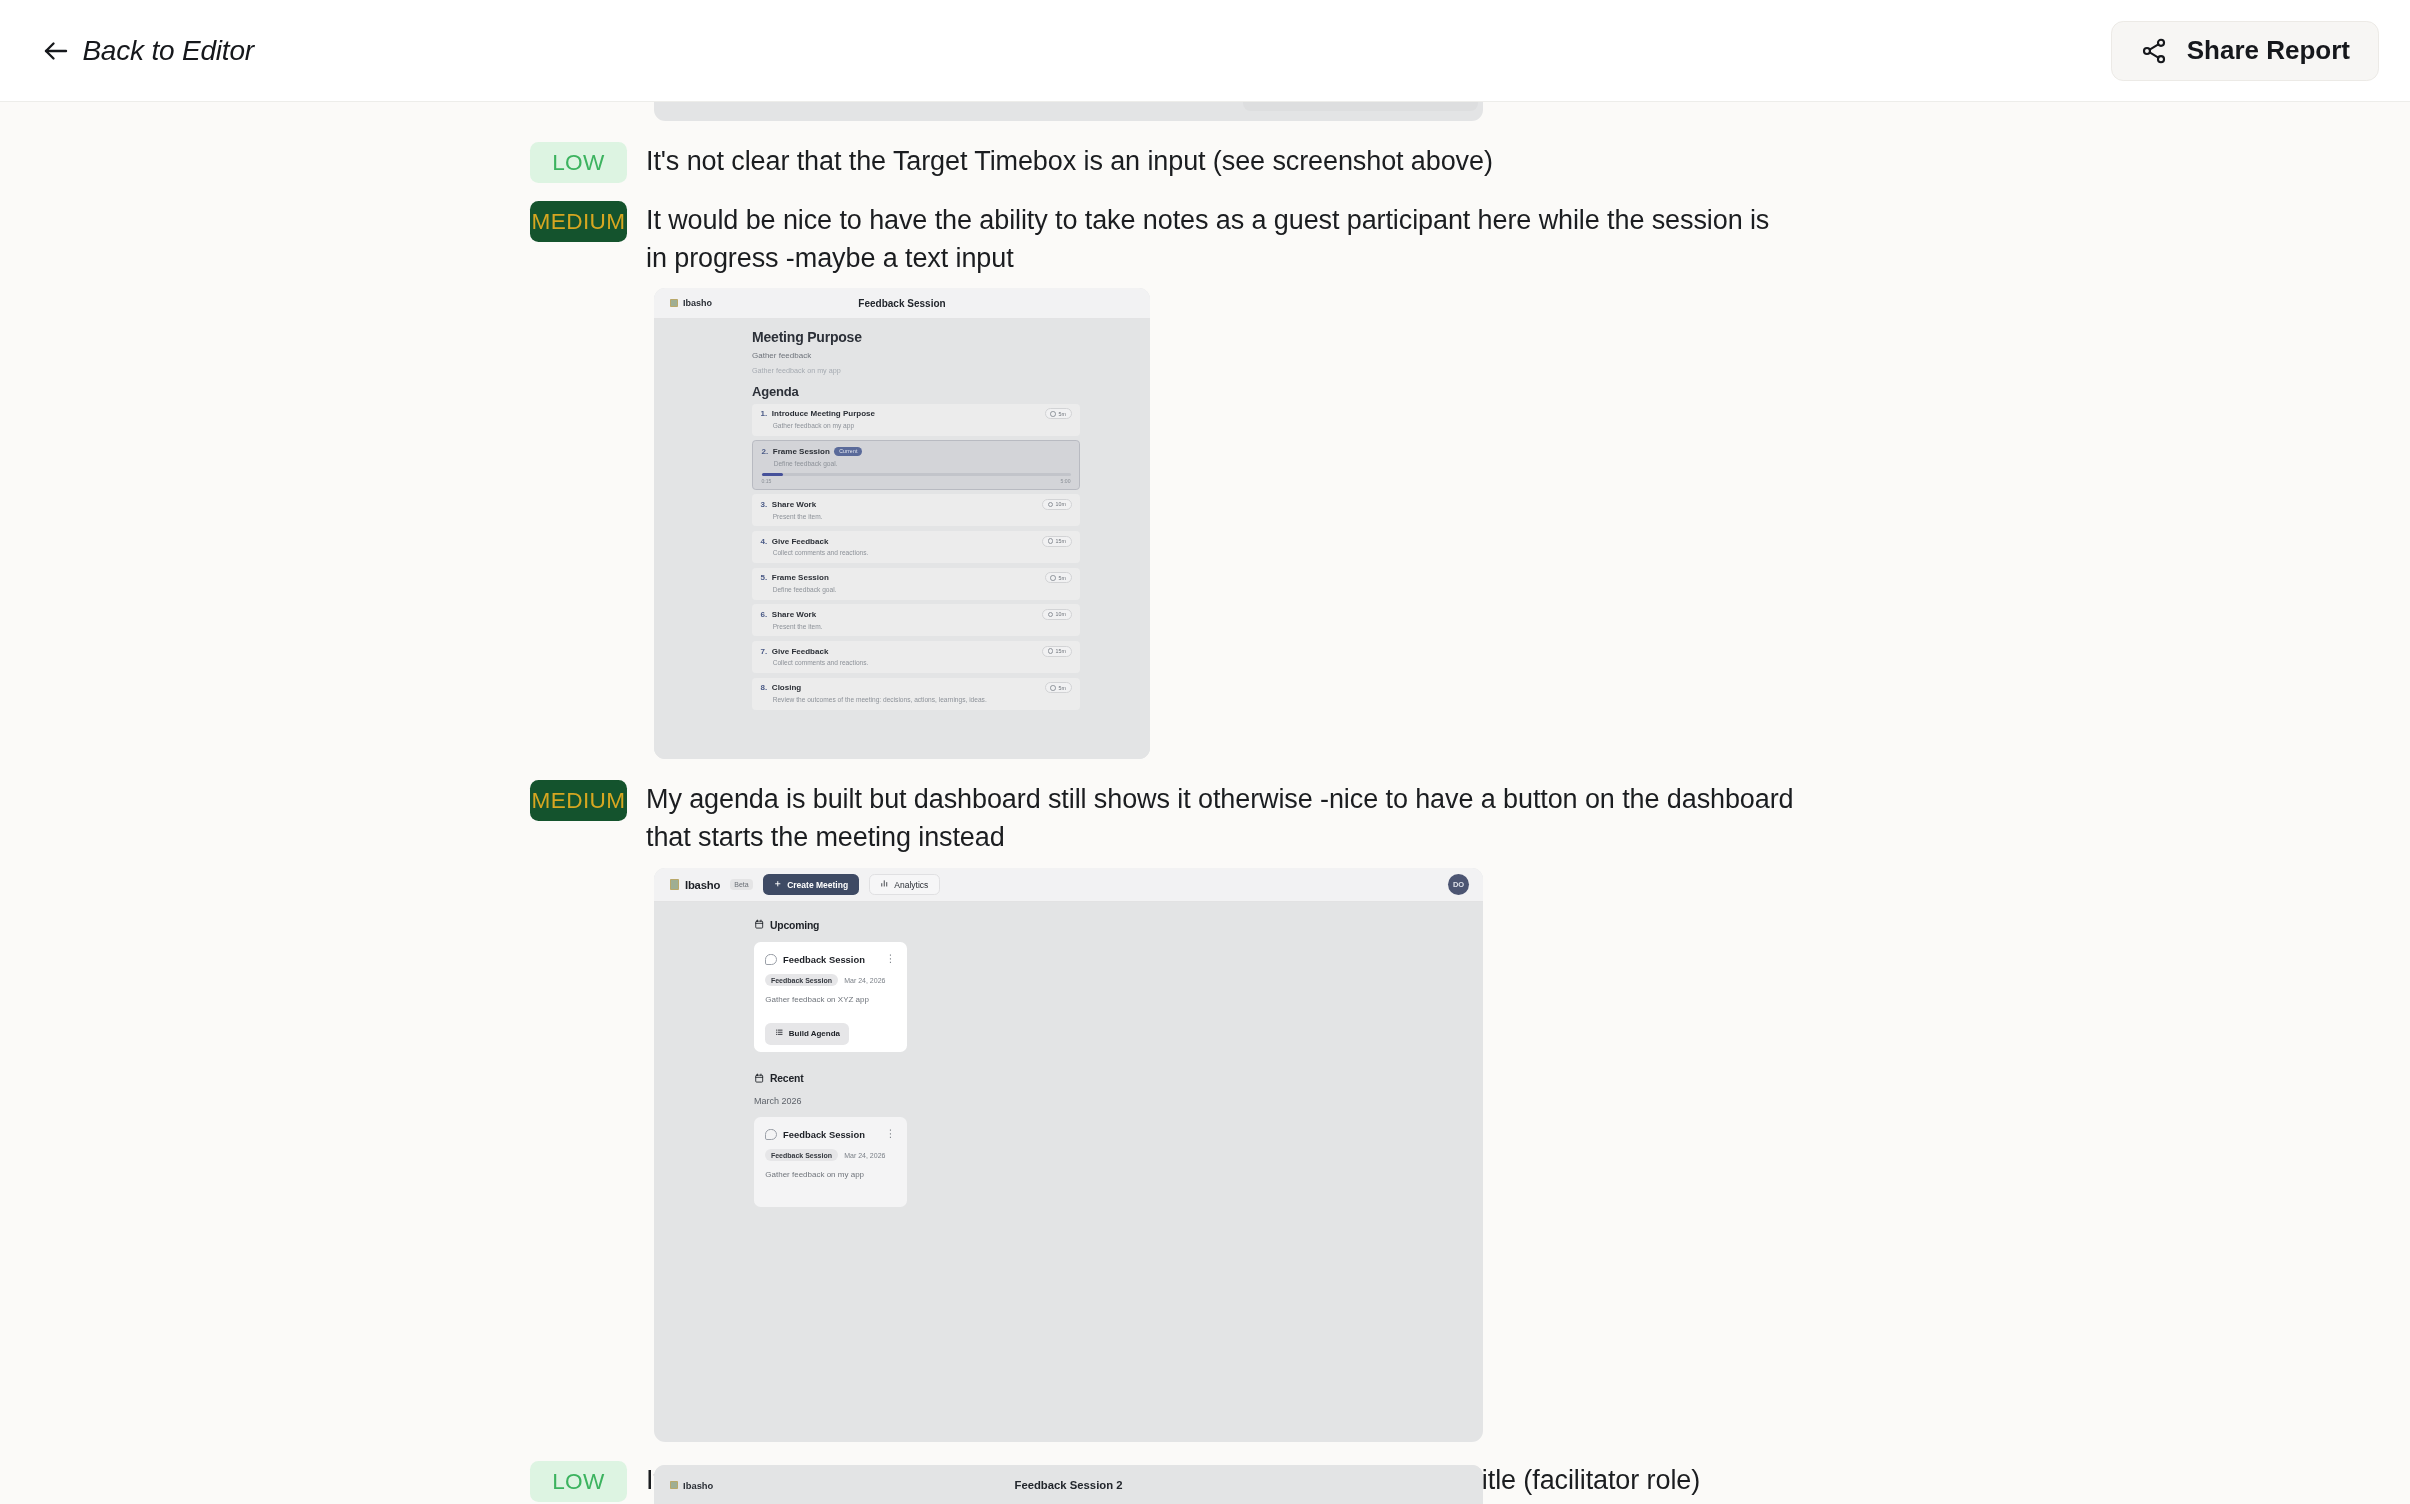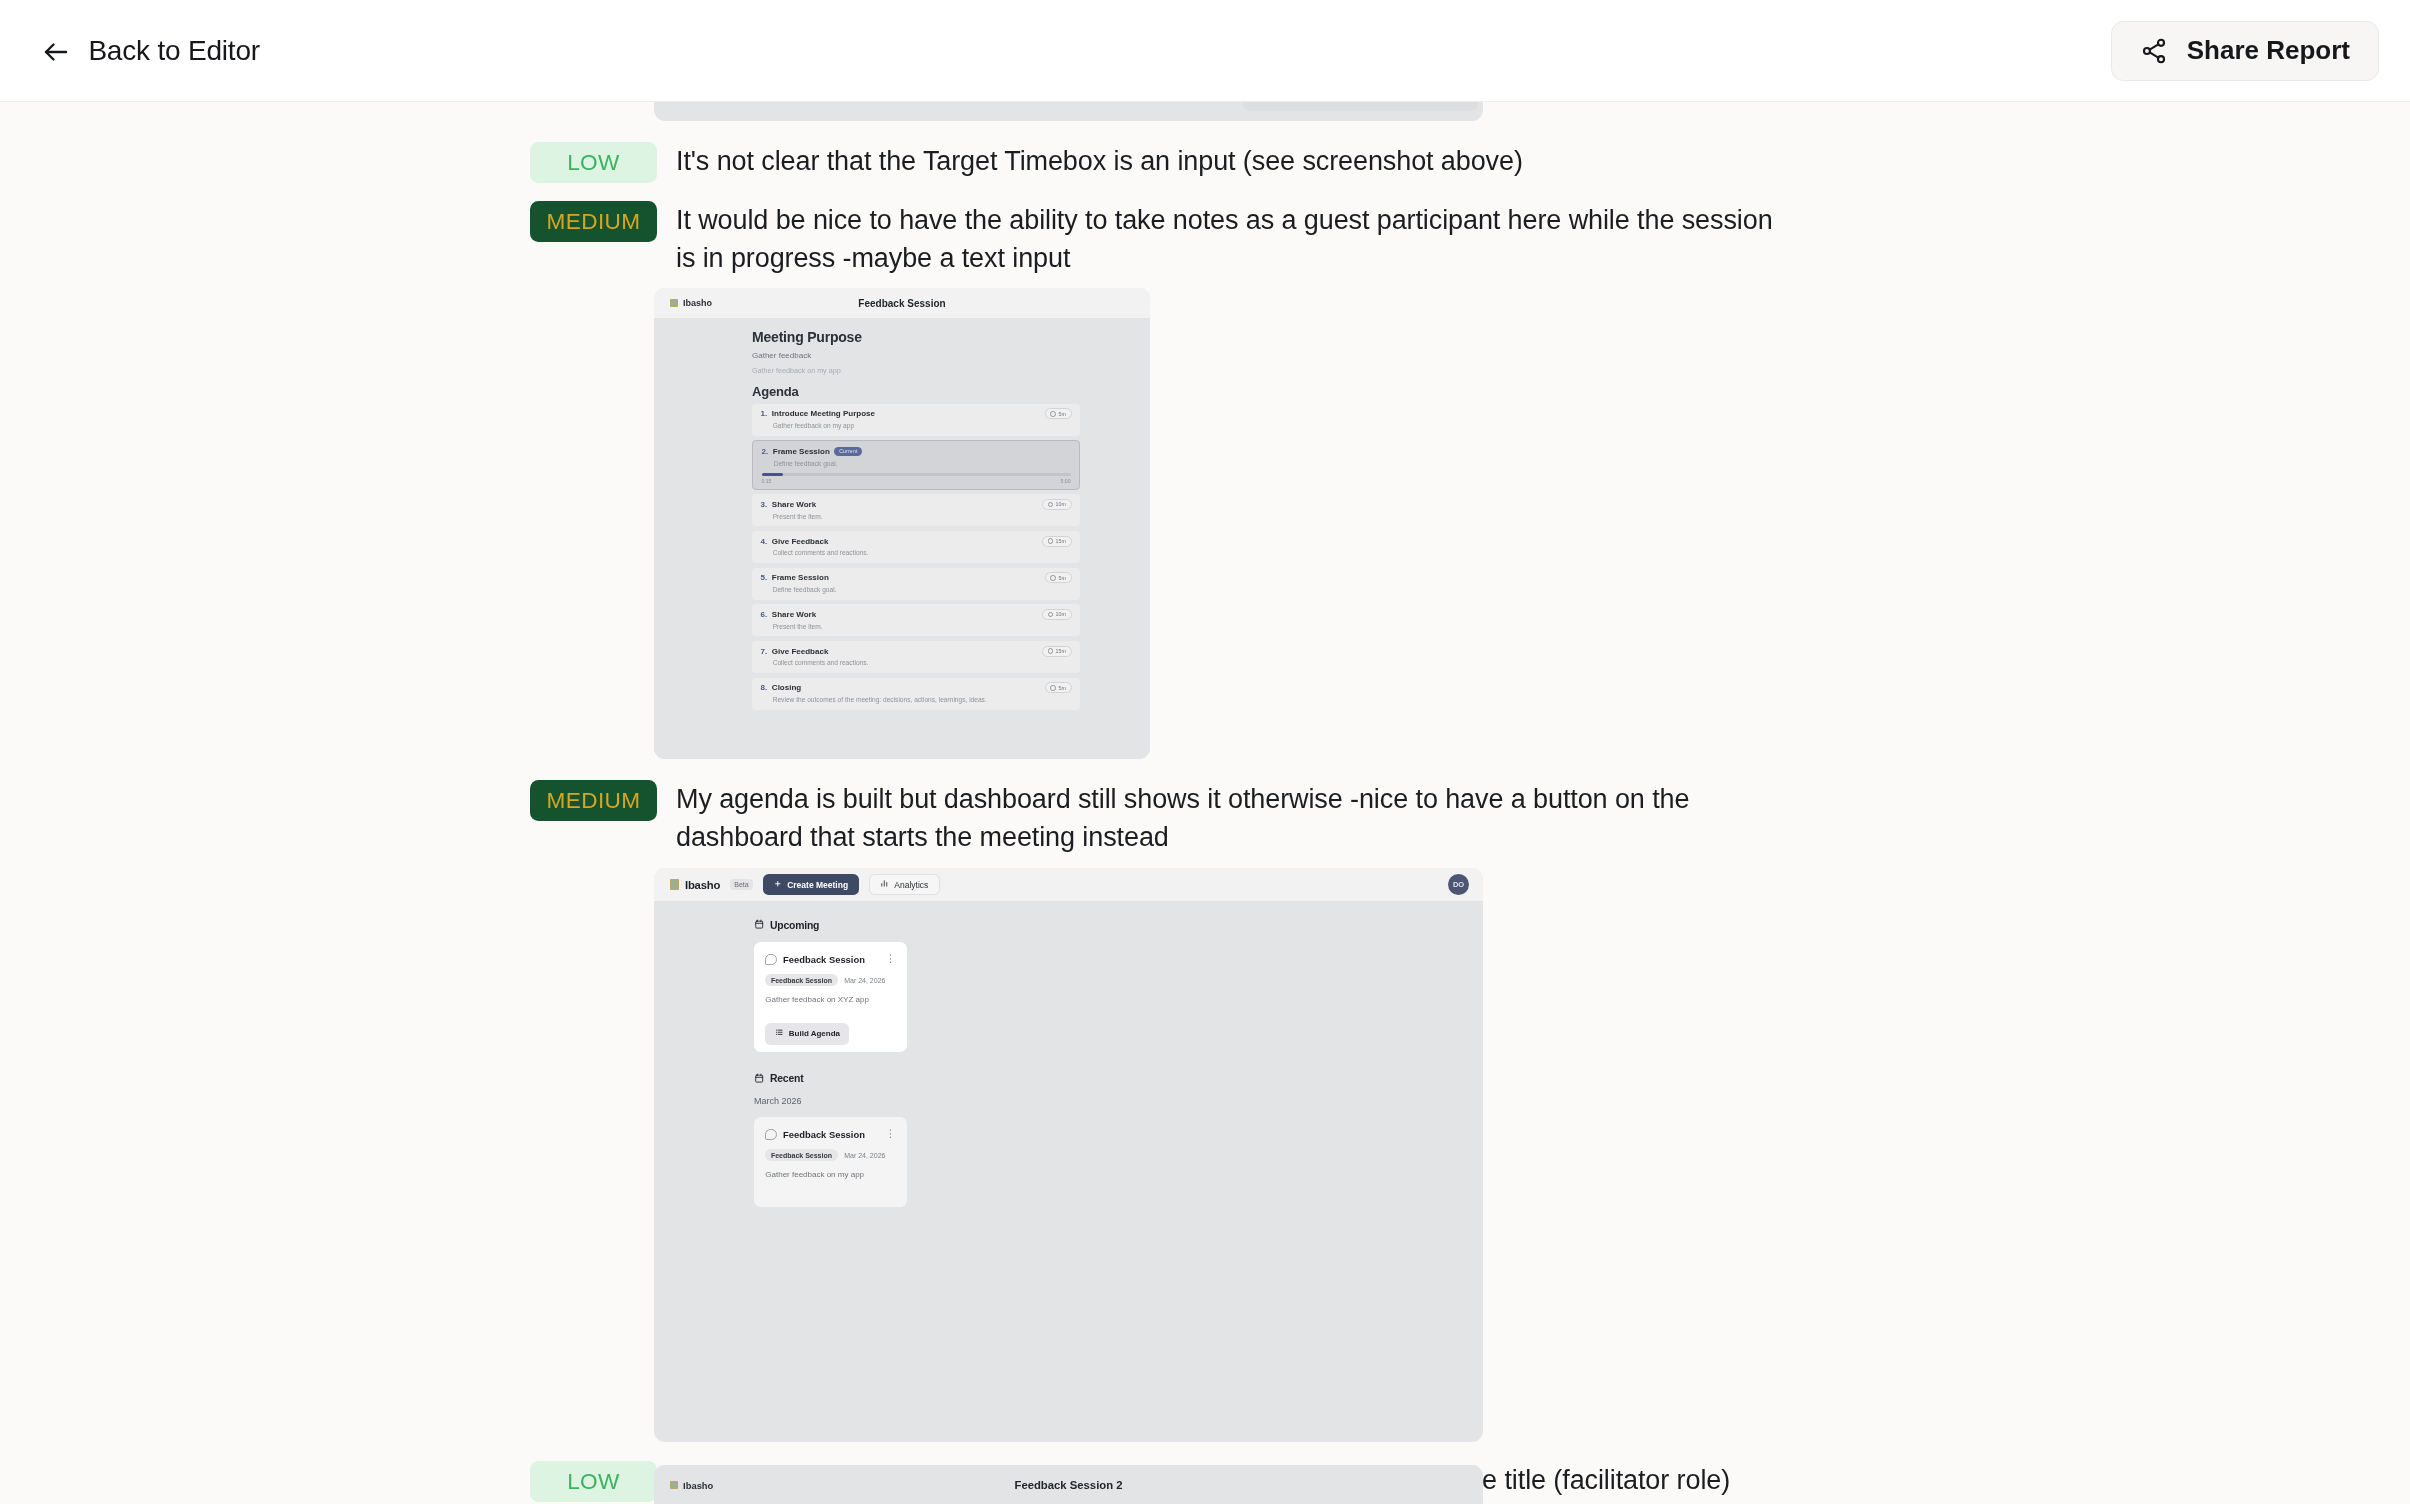--- a/index.html
+++ b/index.html
@@ -12,22 +12,22 @@
 
   
   .topbar {
     position: absolute; left: 0; top: 0; width: 2411px; height: 102px;
     background: #ffffff;
     border-bottom: 0.9px solid #ededea;
     display: flex; align-items: center; justify-content: space-between;
     padding: 0 32px;
   }
   .back-group {
-    display: flex; align-items: flex-end; gap: 17px;
-    padding: 5.6px 9.4px; border-radius: 9.4px; cursor: pointer;
+    display: flex; align-items: center; gap: 11px;
+    padding: 5.6px 9.4px; border-radius: 9.4px; cursor: pointer; font-style: italic;
   }
   .back-arrow { width: 30px; height: 30px; display: block; }
   .back-label { font-size: 28px; color: #16181c; letter-spacing: -0.2px; }
 
   .top-actions { display: flex; align-items: center; gap: 22.6px; }
   .tbtn {
     display: flex; align-items: center; gap: 19px;
     height: 60px; padding: 0 28px;
     background: #f7f6f4;
     border: 0.9px solid #eceae6;
@@ -36,21 +36,21 @@
     cursor: pointer; white-space: nowrap; font-weight: bold;
   }
   .tbtn svg { display: block; }
 
   
   .report { position: absolute; left: 0; top: 102px; width: 2411px; height: 1403px; background: #fbfaf8; }
 
   .feedback-row { position: absolute; display: flex; align-items: flex-start; }
   .sev {
     flex: 0 0 auto;
-    width: 127px; height: 41px;
+    width: 97px; height: 41px;
     border-radius: 8.5px;
     display: flex; align-items: center; justify-content: center;
     font-size: 22.6px; font-weight: 400; letter-spacing: 0.4px;
   }
   .sev.low      { background: #ddf4e2; color: #3cb35f; }
   .sev.medium   { background: #14532d; color: #d6a621; }
   .fb-text {
     margin-left: 19px;
     font-size: 27px; line-height: 38px; color: #1b1d20;
     letter-spacing: -0.1px;

